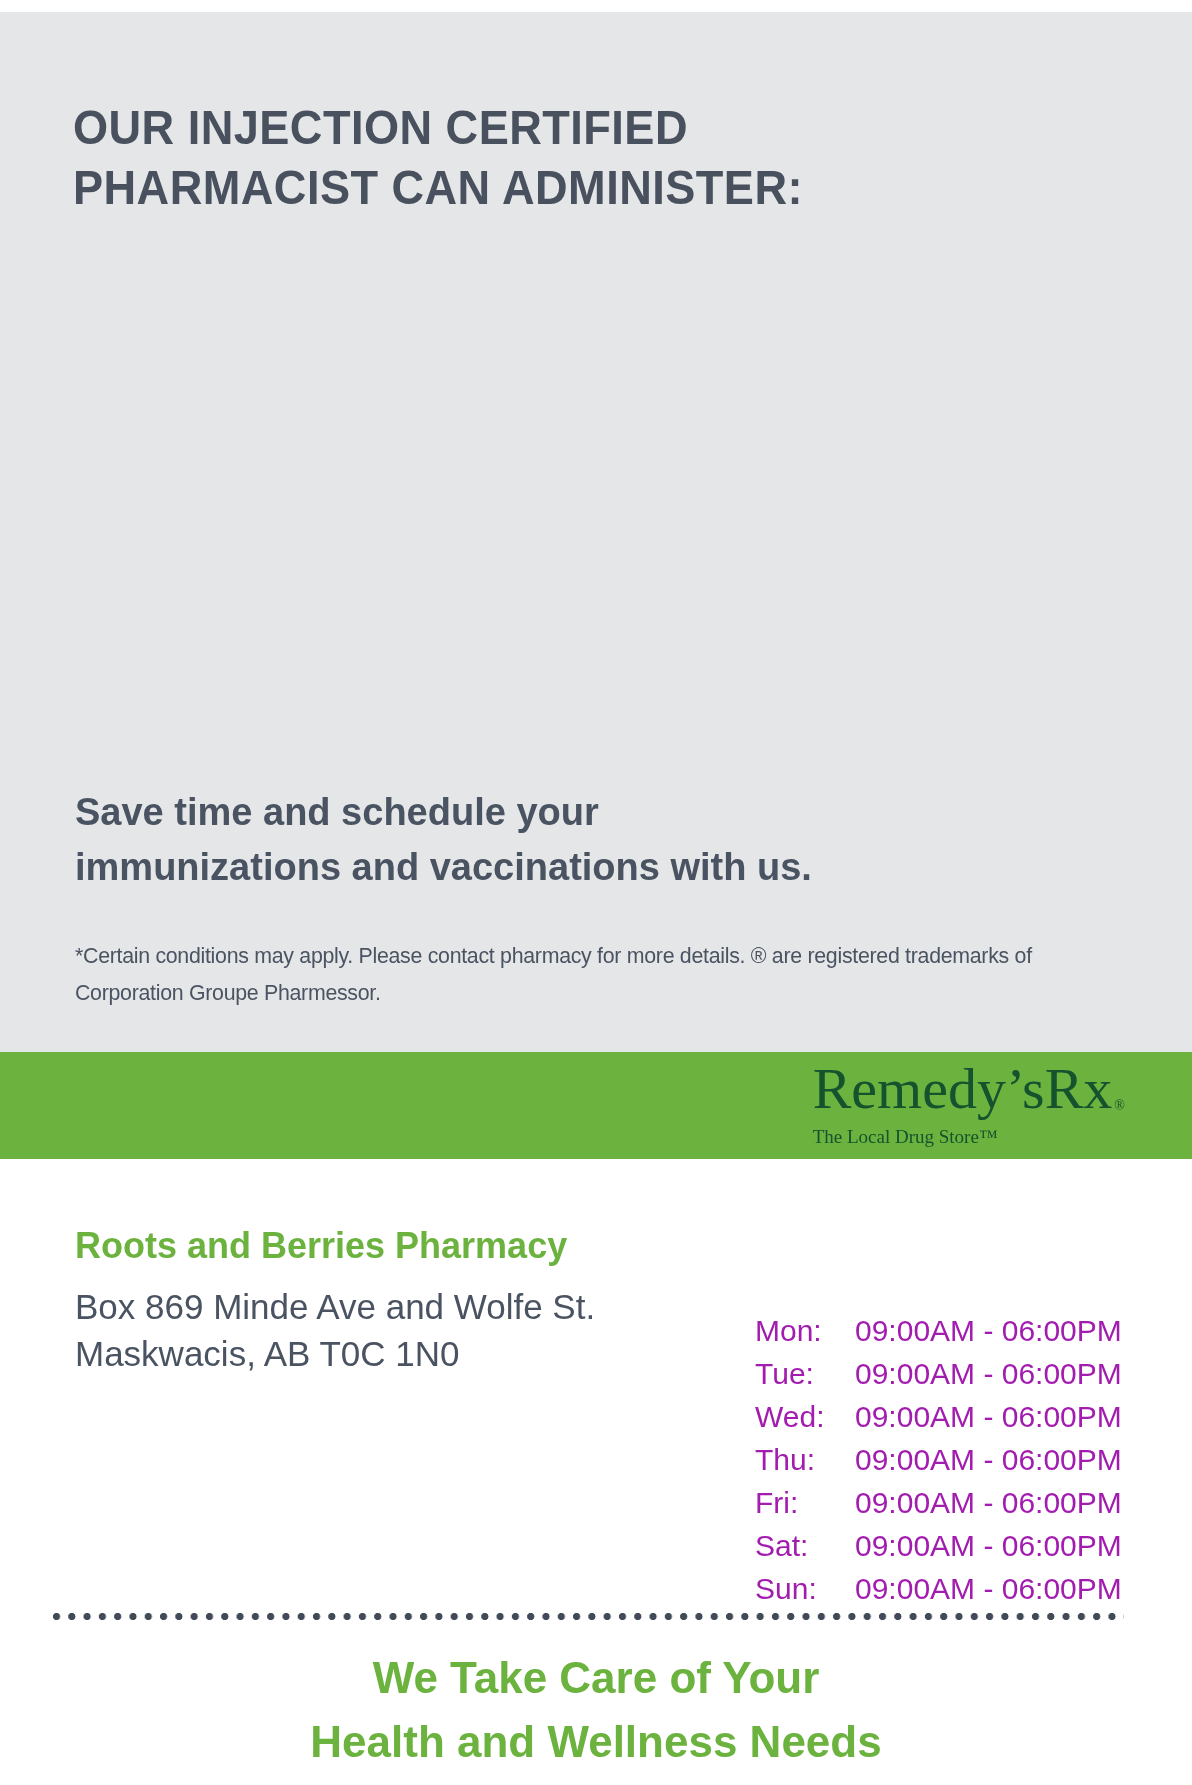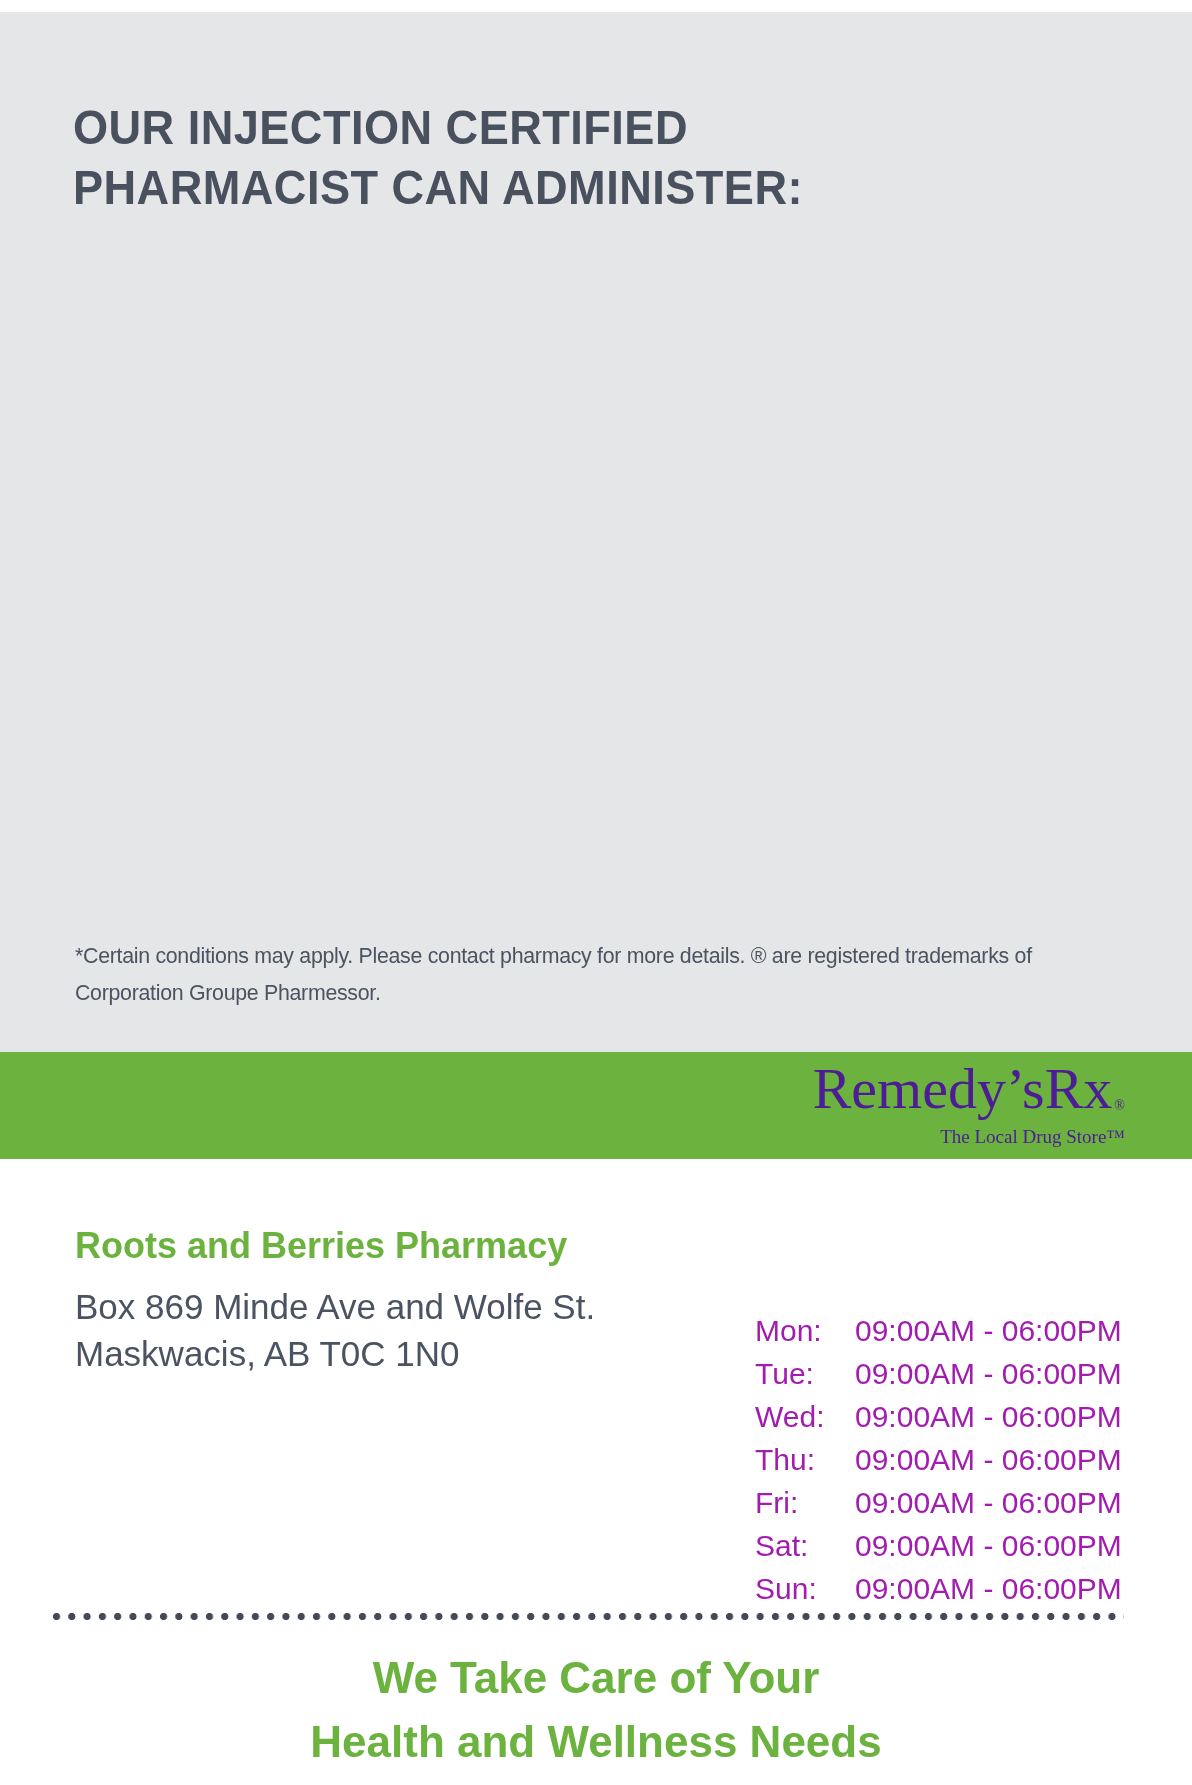--- a/index.html
+++ b/index.html
@@ -58,22 +58,21 @@
   
   .brand-banner {
     position: absolute;
     left: 0; top: 1040px;
     width: 1192px; height: 107px;
     background: #6cb23e;
   }
   .brand-logo {
     position: absolute;
     right: 67px; top: 8px;
-    text-align: right;
-    color: #4c1d95;
+    color: #14532d;
     font-family: "Liberation Serif", serif;
   }
   .logo-wordmark {
     font-size: 58px;
     line-height: 58px;
     white-space: nowrap;
   }
   .logo-reg {
     display: inline-block;
     font-size: 14px;
@@ -156,20 +155,24 @@
 <body>
 
 <div class="page">
 
   <section class="promo-section">
     <h1 class="promo-heading">
       <span>OUR INJECTION CERTIFIED</span><br>
       <span>PHARMACIST CAN ADMINISTER:</span>
     </h1>
 
+    <div class="promo-tagline">
+      <span>Save time and schedule your</span><br>
+      <span>immunizations and vaccinations with us.</span>
+    </div>
 
     <div class="disclaimer">
       <span>*Certain conditions may apply. Please contact pharmacy for more details. ® are registered trademarks of</span><br>
       <span>Corporation Groupe Pharmessor.</span>
     </div>
   </section>
 
   <section class="brand-banner">
     <div class="brand-logo">
       <div class="logo-wordmark">

